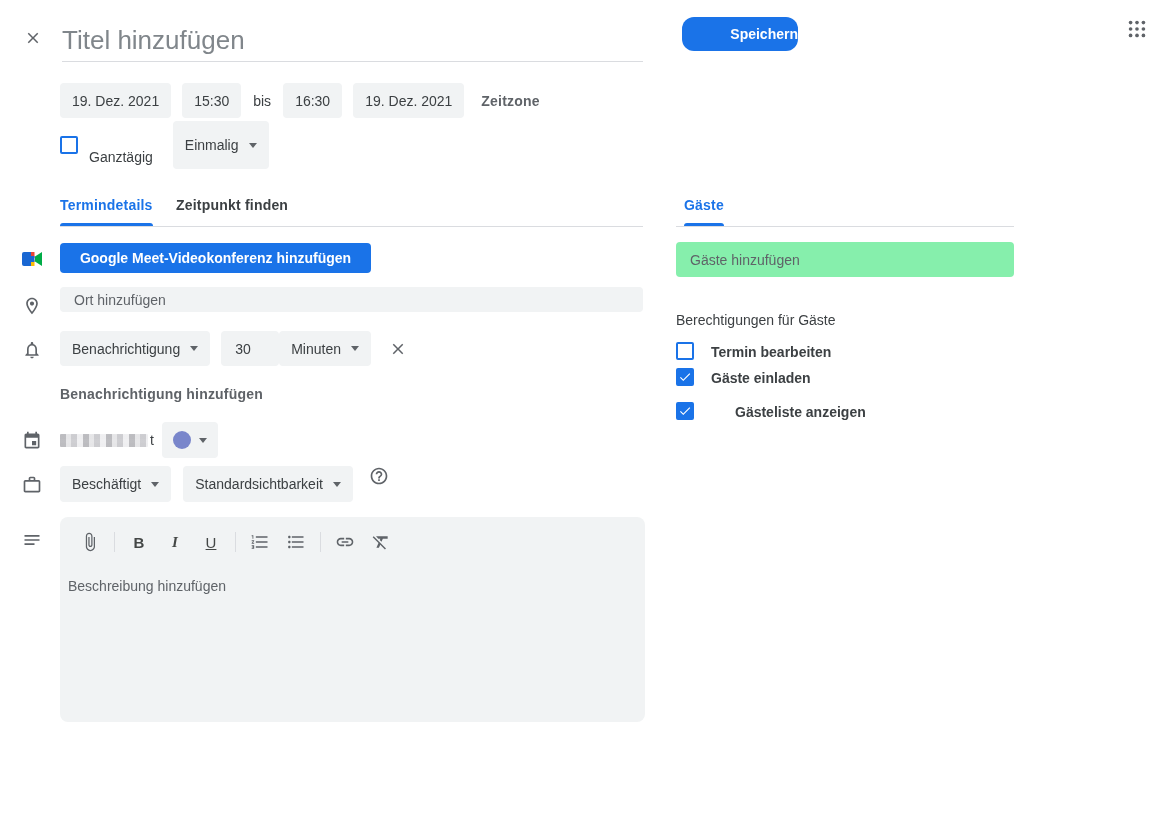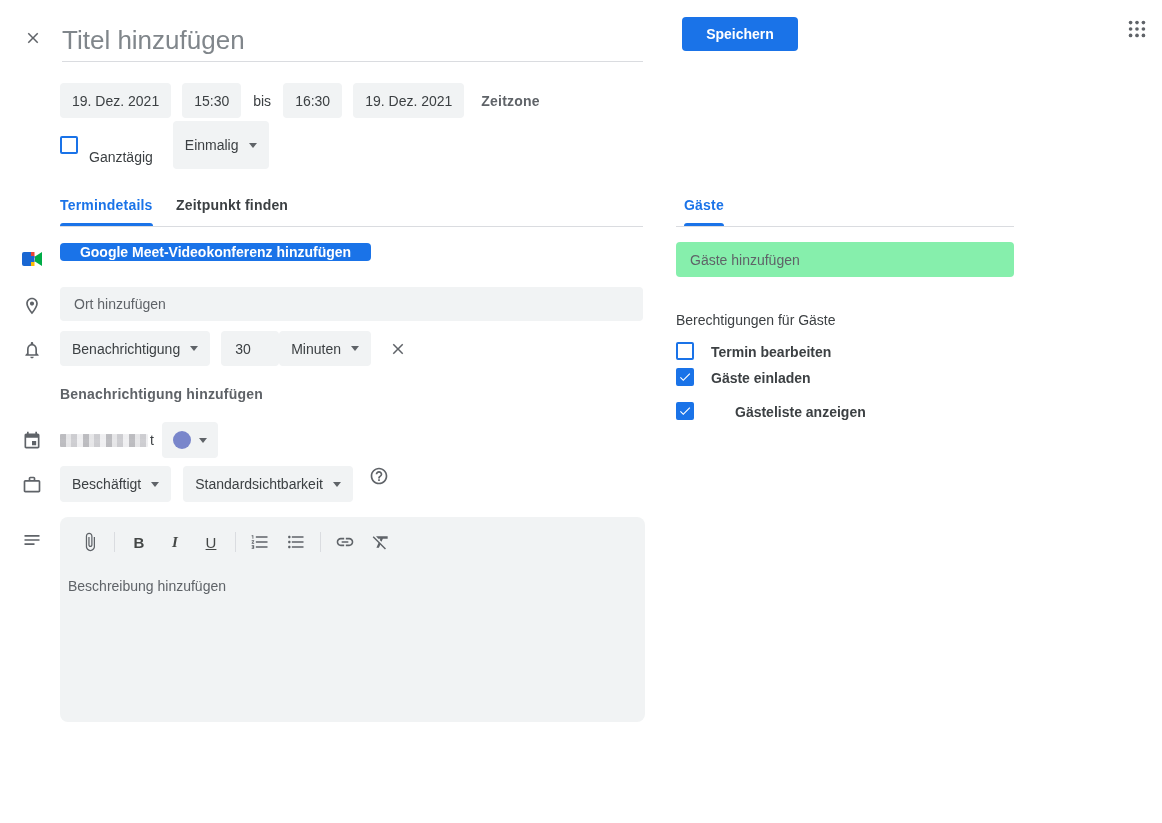--- a/index.html
+++ b/index.html
@@ -7,21 +7,21 @@
   body { font-family:"Liberation Sans", sans-serif; color:#3c4043; }
   .app { position:relative; width:1162px; height:823px; background:#fff; overflow:hidden; }
 
   
   .close-btn { position:absolute; left:22px; top:27px; width:22px; height:22px; display:flex; align-items:center; justify-content:center; cursor:pointer; }
   .title-input { position:absolute; left:62px; top:20px; width:581px; height:42px; border:none; outline:none;
                  border-bottom:1px solid #dadce0; font-family:"Liberation Sans", sans-serif;
                  font-size:26px; color:#3c4043; background:transparent; }
   .title-input::placeholder { color:#80868b; }
   .save-btn { position:absolute; left:682px; top:17px; width:116px; height:34px; background:#1a73e8; color:#fff;
-              border:none; border-radius:4px; font-family:"Liberation Sans", sans-serif; font-size:14px; font-weight:bold; cursor:pointer; }
+              border:none; border-radius:12px; font-family:"Liberation Sans", sans-serif; font-size:14px; font-weight:bold; cursor:pointer;text-align:right; }
   .apps-grid { position:absolute; left:1126px; top:18px; width:22px; height:22px; cursor:pointer; }
 
   
   .datetime-row { position:absolute; left:60px; top:83px; height:35px; display:flex; align-items:center; }
   .chip { background:#f1f3f4; border-radius:4px; height:35px; display:flex; align-items:center; padding:0 12px;
           font-size:14px; color:#3c4043; cursor:pointer; white-space:nowrap; }
   .chip + .chip { margin-left:11px; }
   .bis-label { margin:0 12px; font-size:14px; color:#3c4043; }
   .tz-label { margin-left:17px; font-size:14px; font-weight:bold; color:#5f6368; letter-spacing:.2px; cursor:pointer; }
 
@@ -37,23 +37,23 @@
   
   .tabs-left { position:absolute; left:60px; top:196px; width:583px; border-bottom:1px solid #dadce0; height:31px; }
   .tabs-right { position:absolute; left:676px; top:196px; width:338px; border-bottom:1px solid #dadce0; height:31px; }
   .tab { display:inline-block; font-size:14px; font-weight:bold; letter-spacing:.2px; padding-bottom:13px; margin-right:19px; cursor:pointer; position:relative; color:#3c4043; }
   .tab.active { color:#1a73e8; }
   .tab.active::after { content:""; position:absolute; left:0; right:0; bottom:0; height:3px; background:#1a73e8; border-radius:3px 3px 0 0; }
   .tabs-right .tab { margin-left:8px; }
 
   
   .row-icon { position:absolute; width:24px; height:24px; display:flex; align-items:center; justify-content:center; }
-  .meet-btn { position:absolute; left:60px; top:243px; width:311px; height:18px; background:#1a73e8; color:#fff; border:none;
+  .meet-btn { position:absolute; left:60px; top:243px; width:311px; height:30px; background:#1a73e8; color:#fff; border:none;
               border-radius:4px; font-family:"Liberation Sans", sans-serif; font-size:14px; font-weight:bold; cursor:pointer; }
-  .location-input { position:absolute; left:60px; top:287px; width:583px; height:34px; background:#f1f3f4; border:none; outline:none;
+  .location-input { position:absolute; left:60px; top:287px; width:583px; height:25px; background:#f1f3f4; border:none; outline:none;
                     border-radius:4px; padding:0 14px; font-family:"Liberation Sans", sans-serif; font-size:14px; color:#3c4043; }
   .location-input::placeholder { color:#5f6368; }
 
   .notif-row { position:absolute; left:60px; top:331px; height:35px; display:flex; align-items:center; }
   .notif-row .chip { height:35px; }
   .notif-value { width:58px; background:#f1f3f4; border:none; outline:none; border-radius:4px; height:35px; margin-left:11px;
                  padding:0 14px; font-family:"Liberation Sans", sans-serif; font-size:14px; color:#3c4043; }
   .notif-remove { margin-left:17px; width:20px; height:20px; display:flex; align-items:center; justify-content:center; cursor:pointer; }
 
   .add-notif { position:absolute; left:60px; top:386px; font-size:14px; font-weight:bold; color:#5f6368; letter-spacing:.2px; cursor:pointer; }

